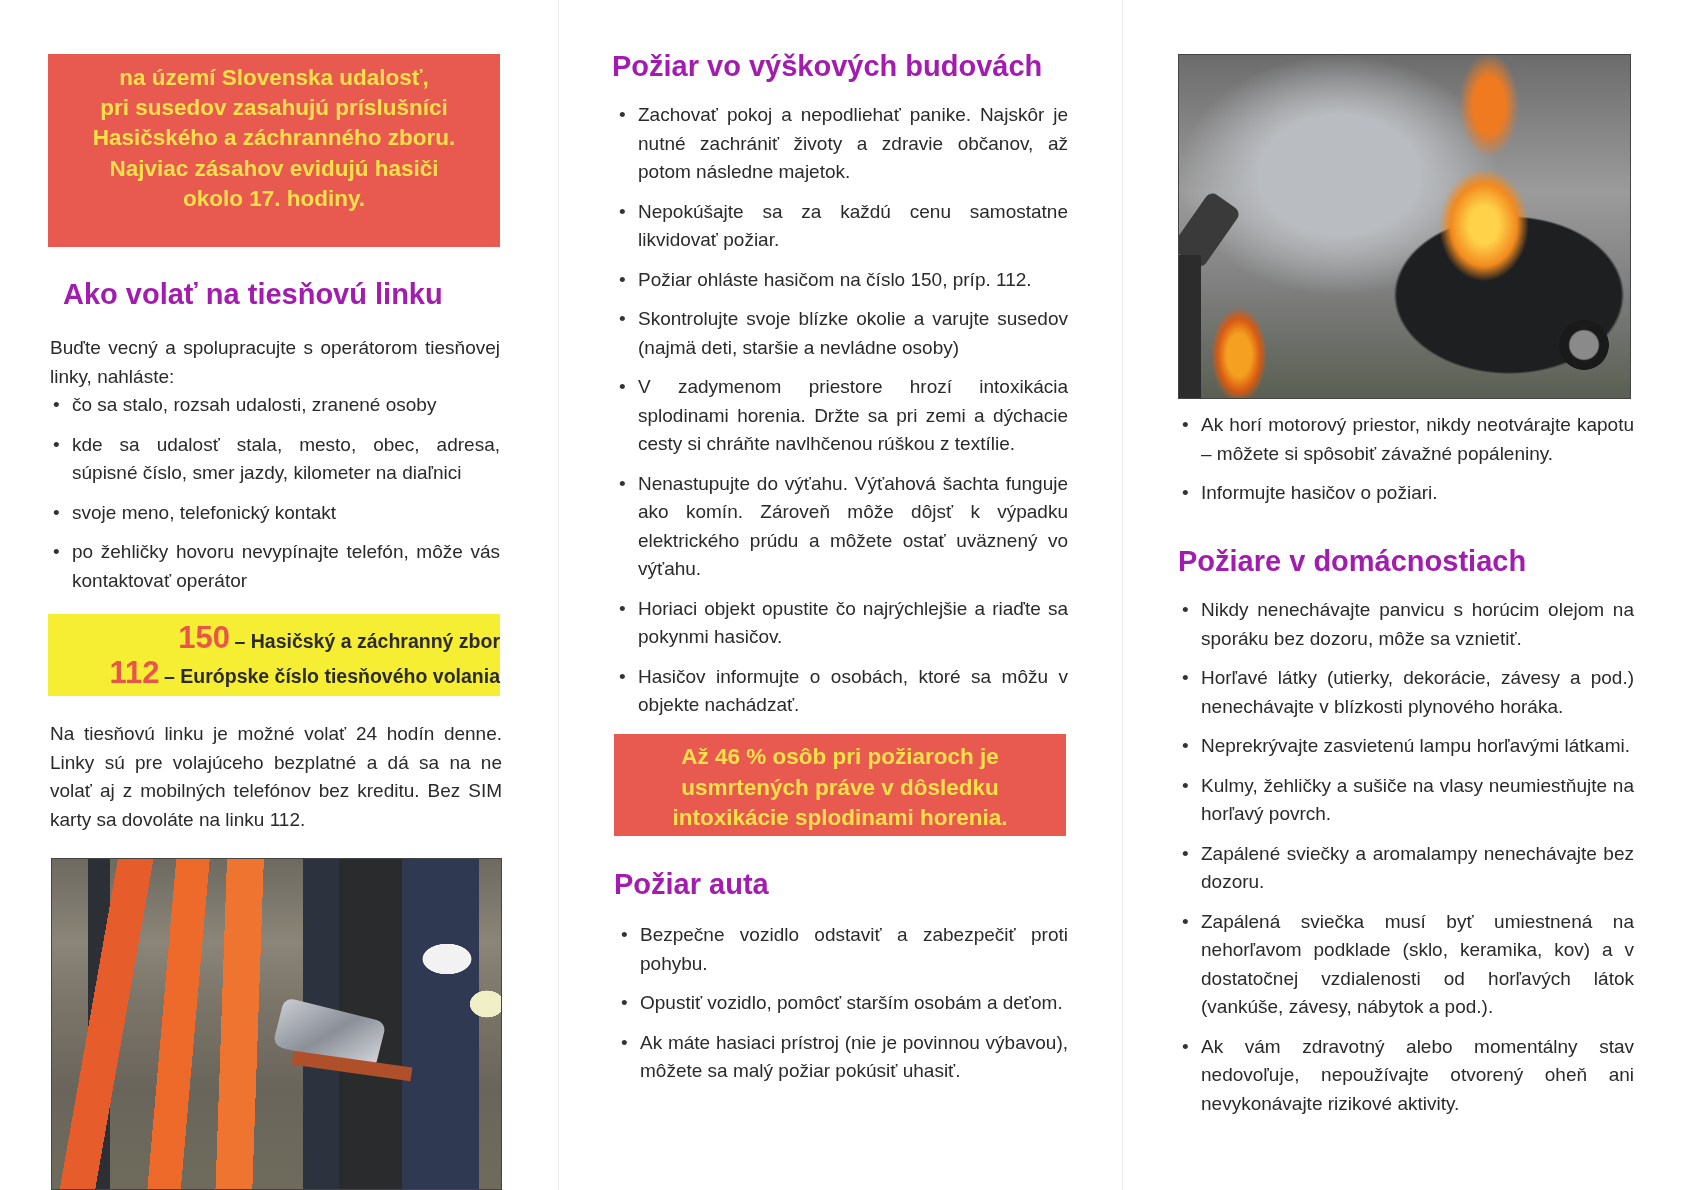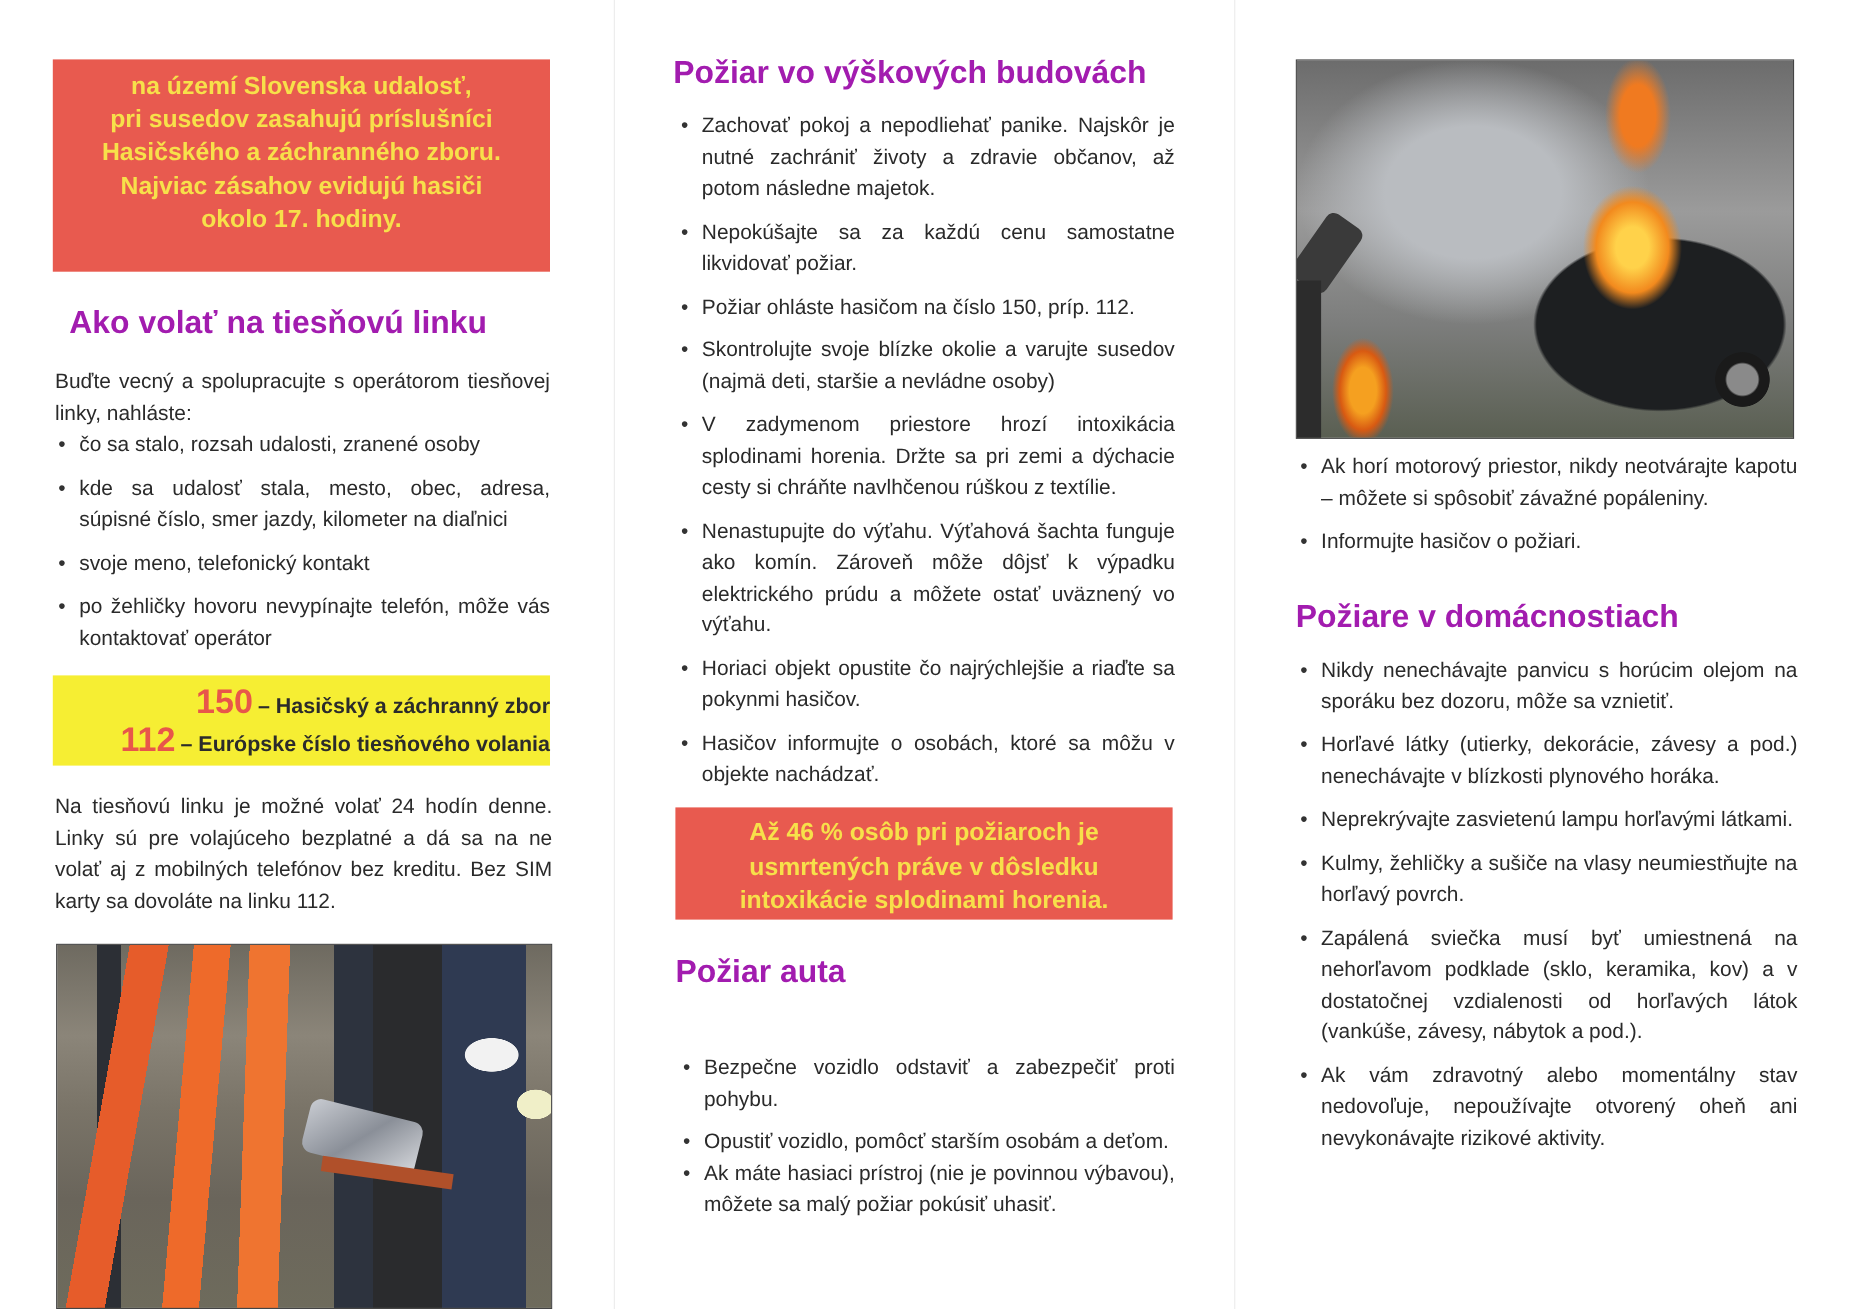--- a/index.html
+++ b/index.html
@@ -96,22 +96,22 @@
 
   <div class="red-box" style="position:absolute; top:734px; left:2px; width:452px; height:102px; padding-top:8px; font-size:22.5px; line-height:30.5px;">
     <div>Až 46 % osôb pri požiaroch je</div>
     <div>usmrtených práve v dôsledku</div>
     <div>intoxikácie splodinami horenia.</div>
   </div>
 
   <h2 class="heading" style="position:absolute; top:868px; left:2px; font-size:29px; white-space:nowrap;">Požiar auta</h2>
 
   <ul class="bullets" style="position:absolute; top:921px; left:6px; width:450px; font-size:19px; line-height:28.5px;">
-    <li style="margin-bottom:11px;margin-top:36px;">Bezpečne vozidlo odstaviť a zabezpečiť proti pohybu.</li>
-    <li style="">Opustiť vozidlo, pomôcť starším osobám a deťom.</li>
+    <li style="margin-bottom:11px;">Bezpečne vozidlo odstaviť a zabezpečiť proti pohybu.</li>
+    <li style="margin-bottom:11px;">Opustiť vozidlo, pomôcť starším osobám a deťom.</li>
     <li>Ak máte hasiaci prístroj (nie je povinnou výbavou), môžete sa malý požiar pokúsiť uhasiť.</li>
   </ul>
 </div>
 
 <div class="photo" style="left:1178px; top:54px; width:453px; height:345px;
             background:
               radial-gradient(ellipse 60px 75px at 305px 170px, #ffd24a 0 25%, #f28a1e 55%, transparent 75%),
               radial-gradient(ellipse 40px 70px at 310px 50px, #f07a20 0 40%, transparent 75%),
               radial-gradient(ellipse 35px 60px at 60px 300px, #f5a020 0 35%, #d85a12 60%, transparent 80%),
               radial-gradient(ellipse 35px 35px at 405px 290px, #8a8a8a 0 40%, #1a1a1a 45% 70%, transparent 72%),
@@ -128,16 +128,17 @@
     <li>Informujte hasičov o požiari.</li>
   </ul>
 
   <h2 class="heading" style="position:absolute; top:545px; left:0; font-size:29px; white-space:nowrap;">Požiare v domácnostiach</h2>
 
   <ul class="bullets" style="position:absolute; top:596px; left:1px; width:455px; font-size:19px; line-height:28.5px;">
     <li style="margin-bottom:11px;">Nikdy nenechávajte panvicu s horúcim olejom na sporáku bez dozoru, môže sa vznietiť.</li>
     <li style="margin-bottom:11px;">Horľavé látky (utierky, dekorácie, závesy a pod.) nenechávajte v blízkosti plynového horáka.</li>
     <li style="margin-bottom:11px;">Neprekrývajte zasvietenú lampu horľavými látkami.</li>
     <li style="margin-bottom:11px;">Kulmy, žehličky a sušiče na vlasy neumiestňujte na horľavý povrch.</li>
+    <li style="margin-bottom:11px;">Zapálené sviečky a aromalampy nenechávajte bez dozoru.</li>
     <li style="margin-bottom:11px;">Zapálená sviečka musí byť umiestnená na nehorľavom podklade (sklo, keramika, kov) a v dostatočnej vzdialenosti od horľavých látok (vankúše, závesy, nábytok a pod.).</li>
     <li>Ak vám zdravotný alebo momentálny stav nedovoľuje, nepoužívajte otvorený oheň ani nevykonávajte rizikové aktivity.</li>
   </ul>
 </div>
 
 </body></html>

